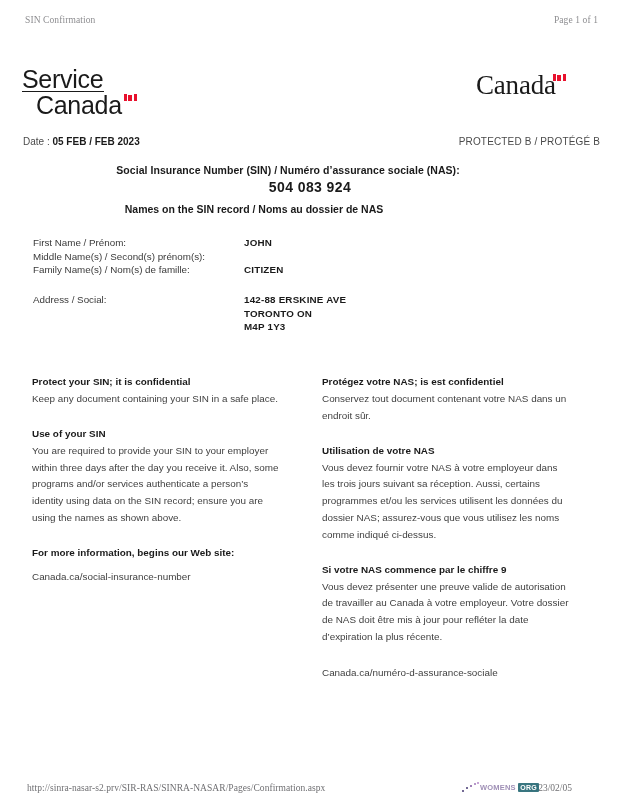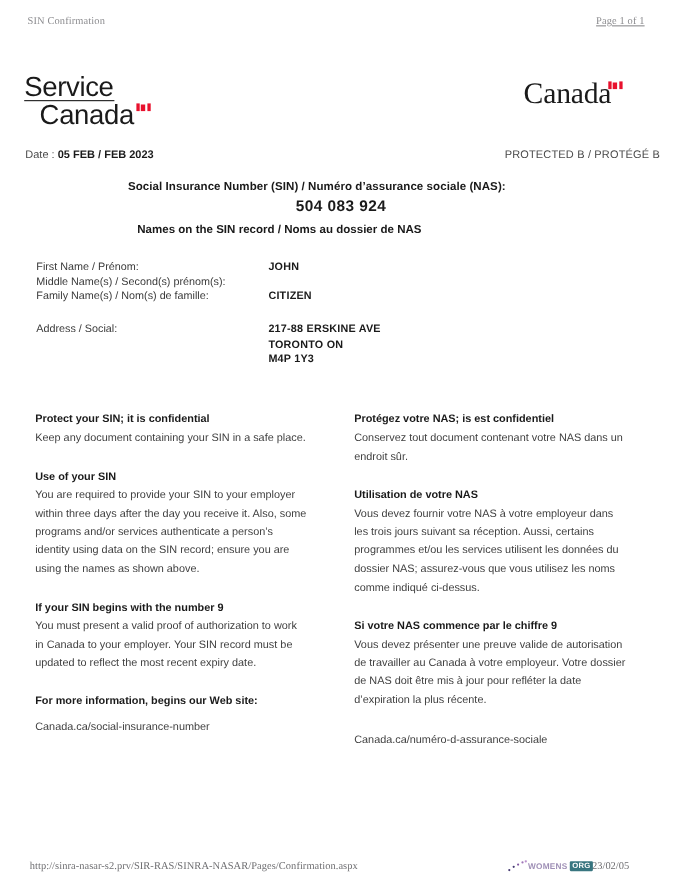--- a/index.html
+++ b/index.html
@@ -33,24 +33,23 @@
     color: #8d8d90;
   }
   .print-header .ph-left {
     position: absolute;
     left: 25px;
     top: 0;
     letter-spacing: 0.1px;
   }
   .print-header .ph-right {
     position: absolute;
-    right: 34px;
+    right: 22px;
     top: 0;
     letter-spacing: 0.1px;
-    text-decoration: underline;
   }
 
   
   .sc-logo {
     position: absolute;
     left: 22px;
     top: 68px;
     width: 180px;
     font-family: Liberation Sans, sans-serif;
     color: #1a1a1a;
@@ -368,40 +367,36 @@
     </div>
     <div class="row">
       <span class="lbl">Family Name(s) / Nom(s) de famille:</span>
       <span class="val">CITIZEN</span>
     </div>
   </div>
 
   <div class="addr-block">
     <div class="addr-label">Address / Social:</div>
     <div class="addr-lines">
-      <div>217-88 ERSKINE AVE</div>
+      <div>142-88 ERSKINE AVE</div>
       <div>TORONTO ON</div>
       <div>M4P 1Y3</div>
     </div>
   </div>
 
   <div class="cols">
 
     <div class="col left">
       <div class="blk">
         <h4>Protect your SIN; it is confidential</h4>
         <p>Keep any document containing your SIN in a safe place.</p>
       </div>
       <div class="blk">
         <h4>Use of your SIN</h4>
         <p>You are required to provide your SIN to your employer within three days after the day you receive it. Also, some programs and/or services authenticate a person’s identity using data on the SIN record; ensure you are using the names as shown above.</p>
-      </div>
-      <div class="blk">
-        <h4>If your SIN begins with the number 9</h4>
-        <p>You must present a valid proof of authorization to work in Canada to your employer. Your SIN record must be updated to reflect the most recent expiry date.</p>
       </div>
       <div class="blk websites">
         <h4>For more information, begins our Web site:</h4>
         <p>Canada.ca/social-insurance-number</p>
       </div>
     </div>
 
     <div class="col right">
       <div class="blk">
         <h4>Protégez votre NAS; is est confidentiel</h4>

